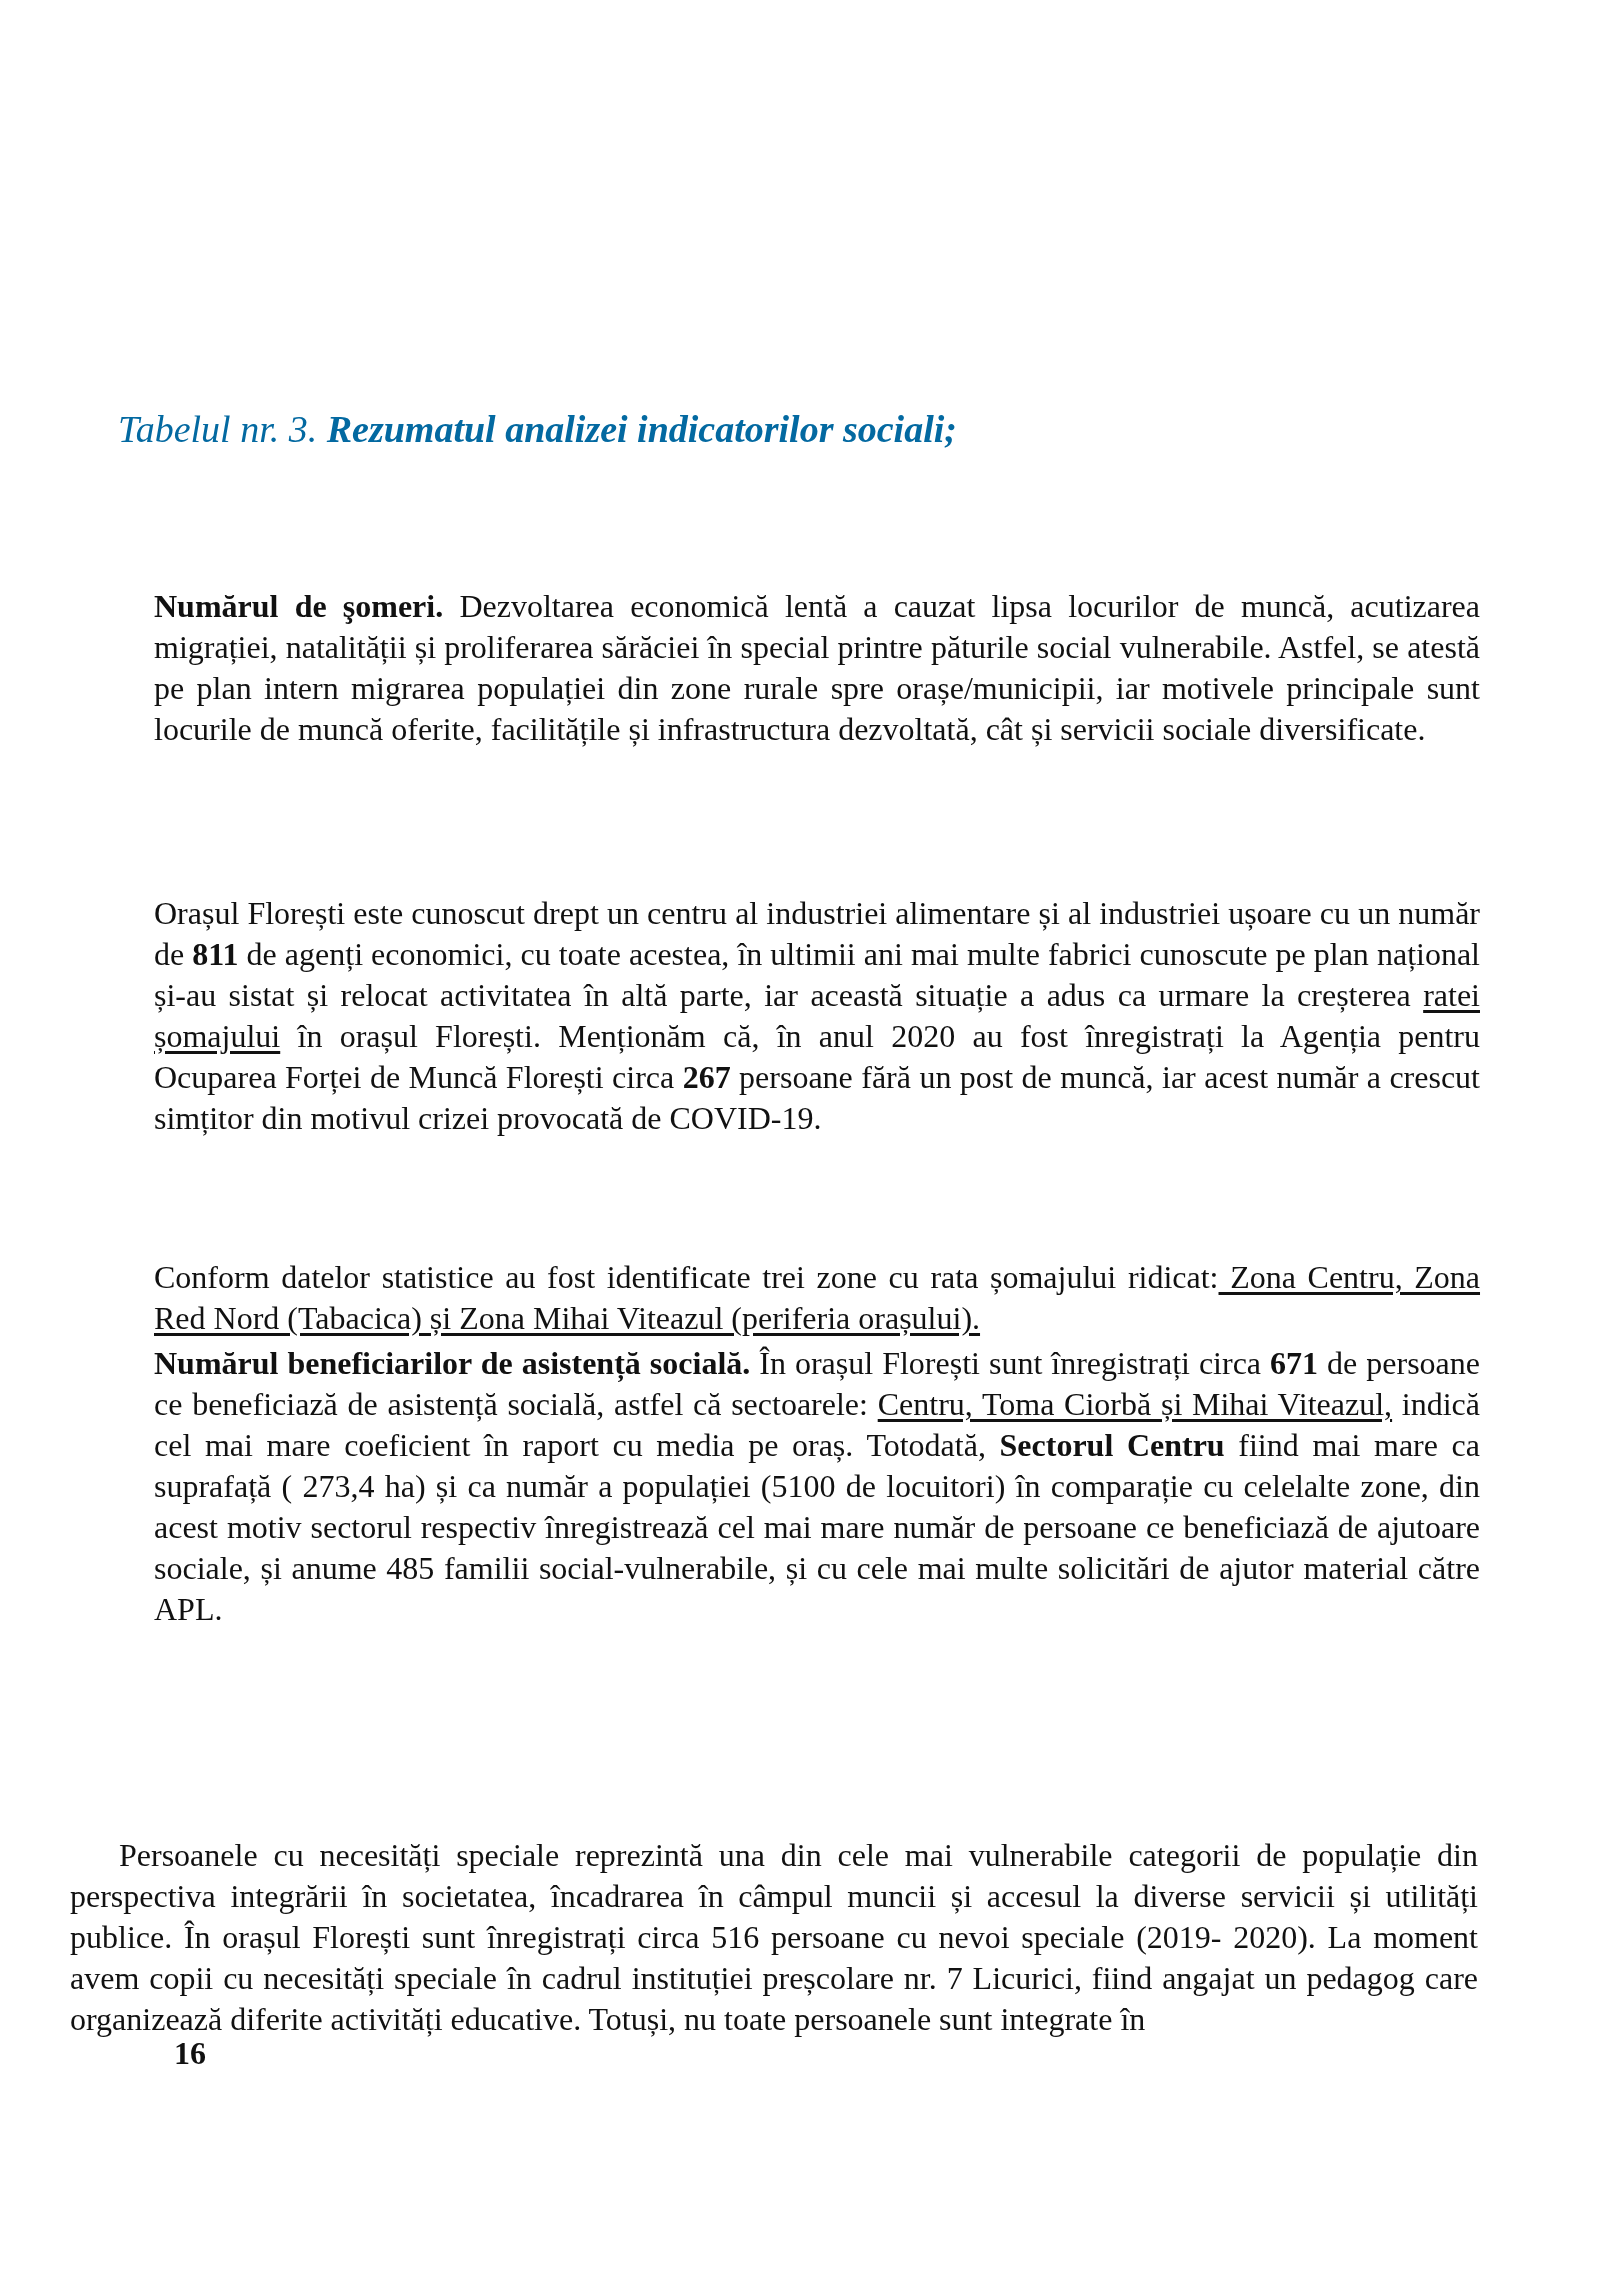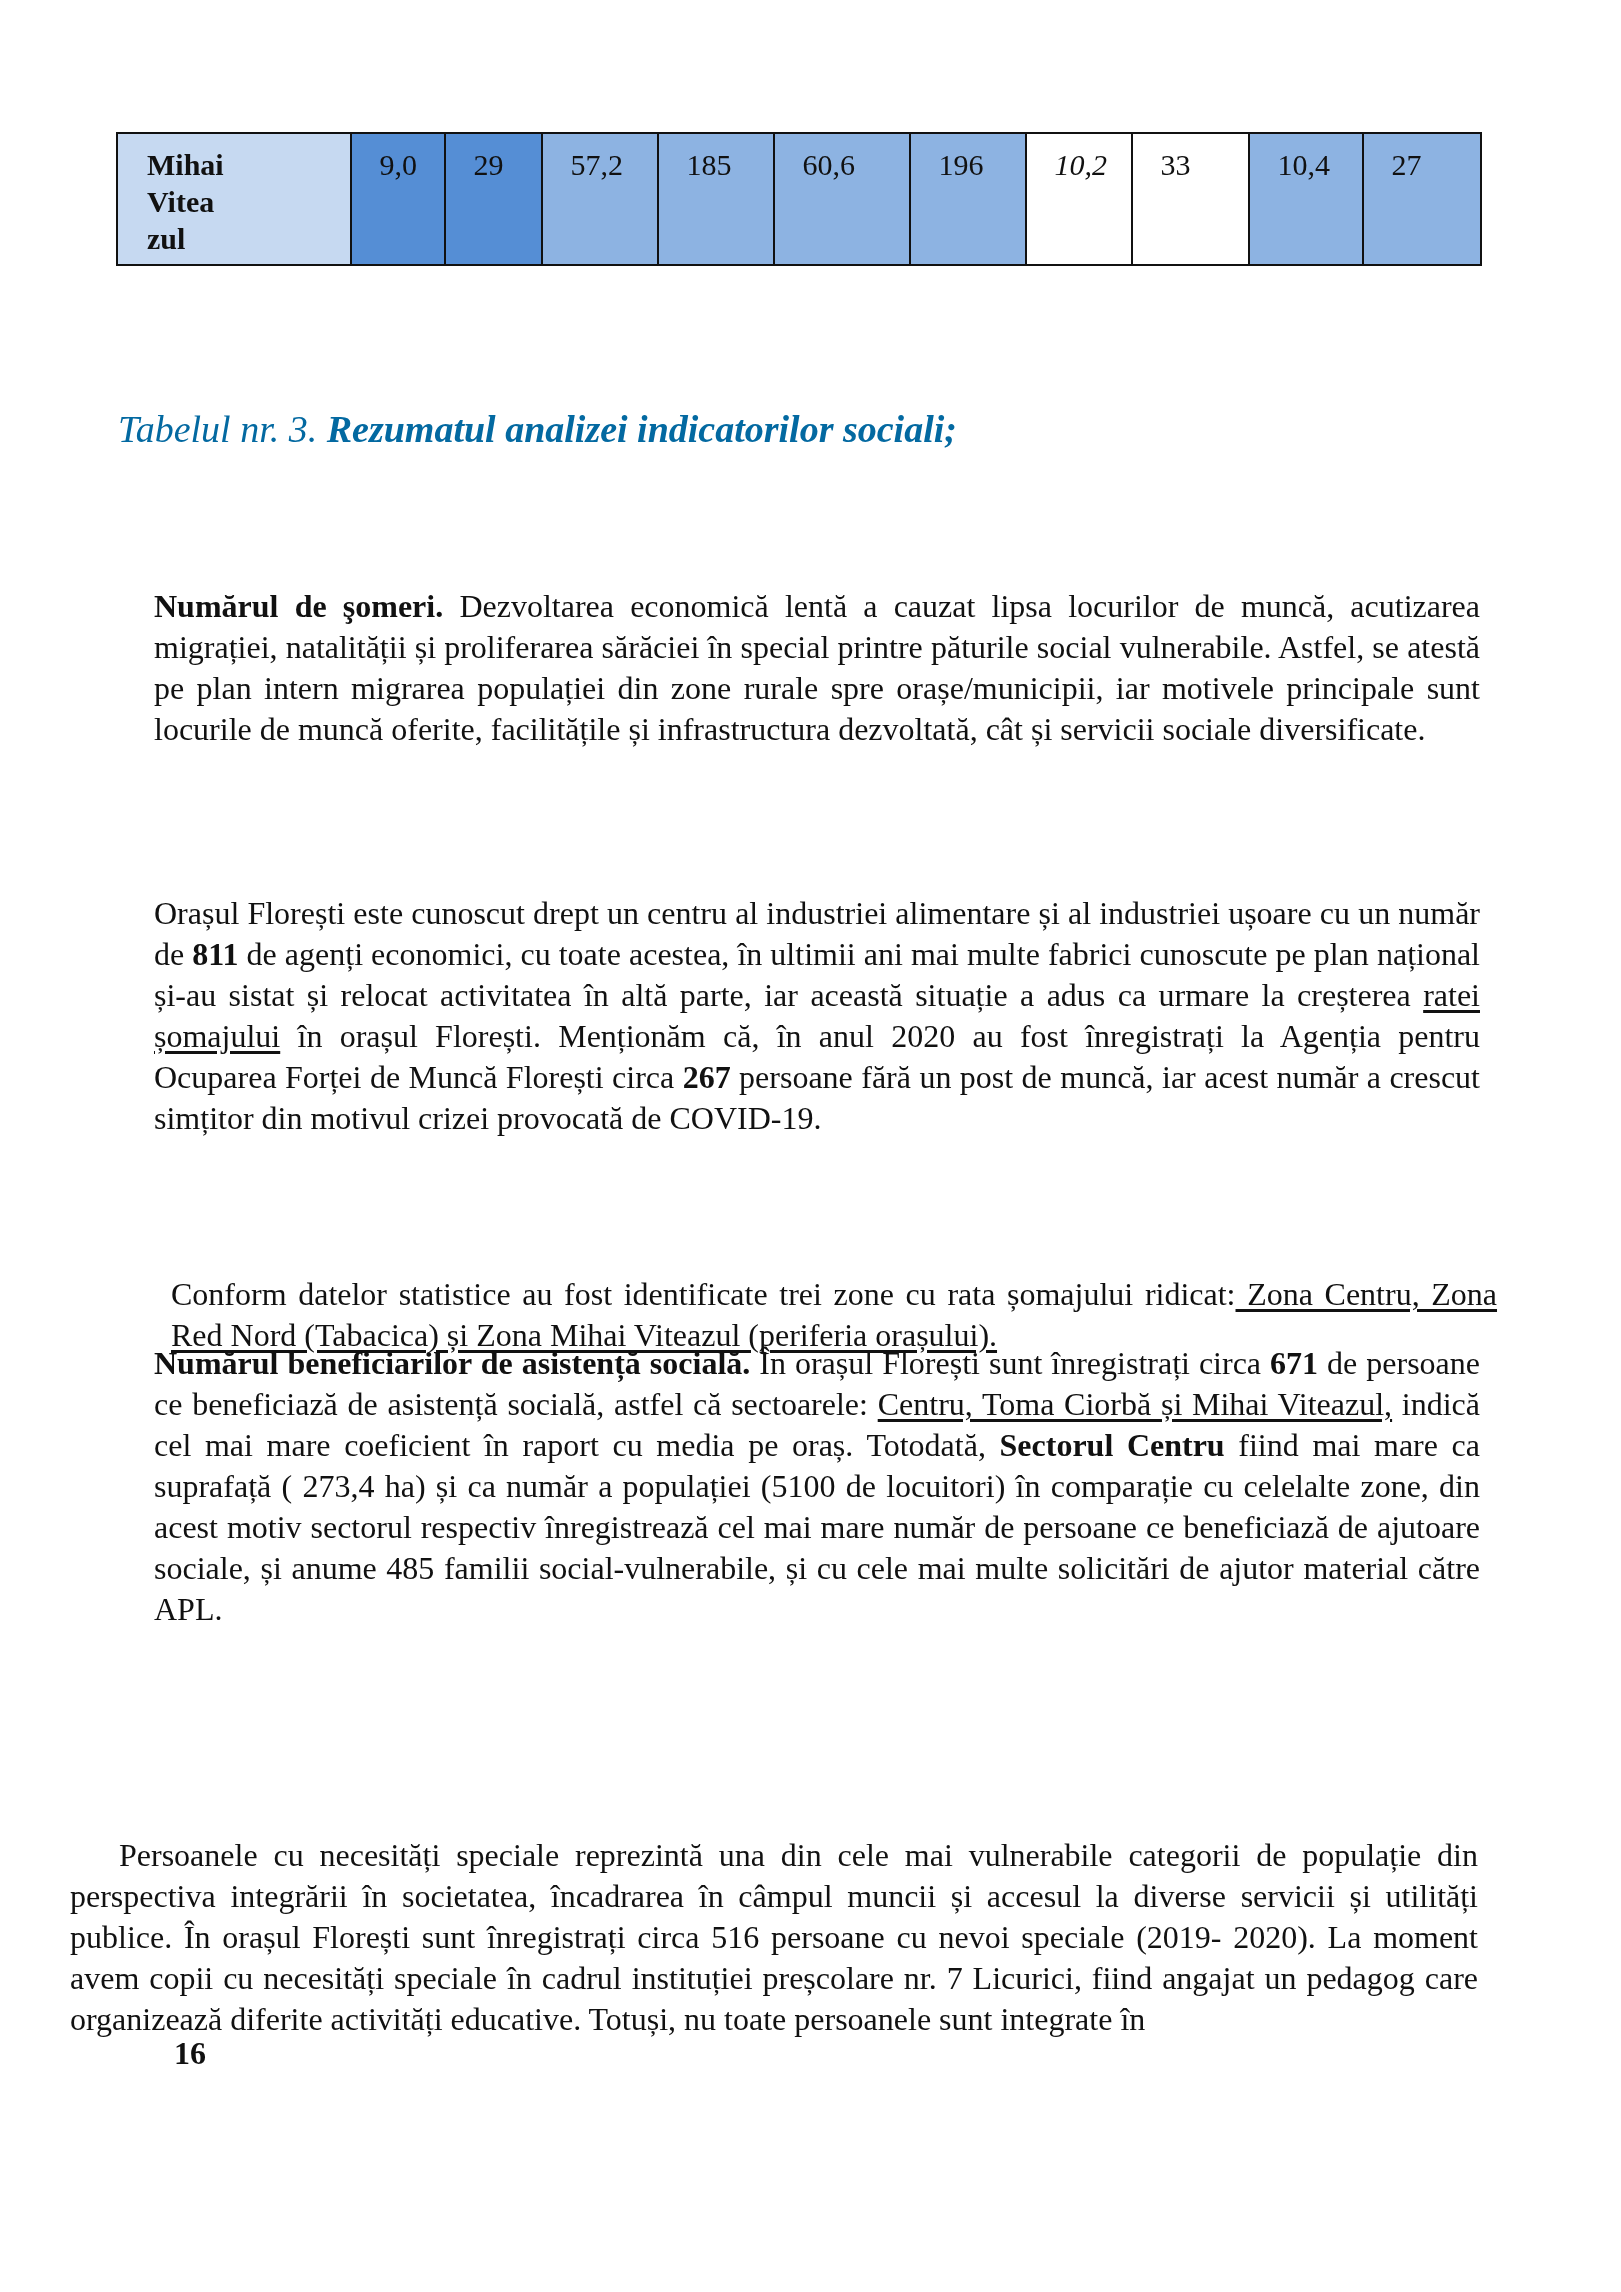--- a/index.html
+++ b/index.html
@@ -56,49 +56,32 @@
       <col style="width:116px">
         <col style="width:116px">
         <col style="width:136px">
       <col style="width:116px">
         <col style="width:106px">
         <col style="width:117px">
       <col style="width:114px">
         <col style="width:118px">
     </colgroup>
     <tbody>
-        <tr class="r1">
-      <td class="name bg-light">
-        <div>Mihai</div>
-        <div>Vitea</div>
-        <div>zul</div>
-      </td>
-      <td class="num bg-dark">9,0</td>
-      <td class="num bg-dark">29</td>
-      <td class="num bg-mid">57,2</td>
-      <td class="num bg-mid">185</td>
-      <td class="num bg-mid">60,6</td>
-      <td class="num bg-mid">196</td>
-      <td class="num it bg-white">10,2</td>
-      <td class="num bg-white">33</td>
-      <td class="num bg-mid">10,4</td>
-      <td class="num bg-mid">27</td>
-    </tr>
   </tbody>
     </table>
 
   <div class="caption">
     <div><span>Tabelul nr. 3. </span><span class="b">Rezumatul analizei indicatorilor sociali;</span></div>
   </div>
 
   <p class="para" id="p1" style="margin:0"><b>Numărul de şomeri.</b><span> Dezvoltarea economică lentă a cauzat lipsa locurilor de muncă, acutizarea migrației, natalității și proliferarea sărăciei în special printre păturile social vulnerabile. Astfel, se atestă pe plan intern migrarea populației din zone rurale spre orașe/municipii, iar motivele principale sunt locurile de muncă oferite, facilitățile și infrastructura dezvoltată, cât și servicii sociale diversificate.</span></p>
 
   <p class="para" id="p2" style="margin:0"><span>Orașul Florești este cunoscut drept un centru al industriei alimentare și al industriei ușoare cu un număr de </span><b>811</b><span> de agenți economici, cu toate acestea, în ultimii ani mai multe fabrici cunoscute pe plan național și-au sistat și relocat activitatea în altă parte, iar această situație a adus ca urmare la creșterea </span><u>ratei șomajului</u><span> în orașul Florești. Menționăm că, în anul 2020 au fost înregistrați la Agenția pentru Ocuparea Forței de Muncă Florești circa </span><b>267</b><span> persoane fără un post de muncă, iar acest număr a crescut simțitor din motivul crizei provocată de COVID-19.</span></p>
 
-  <p class="para" id="p3" style="margin:17px"><span>Conform datelor statistice au fost identificate trei zone cu rata șomajului ridicat:</span><u> Zona Centru, Zona Red Nord (Tabacica) și Zona Mihai Viteazul (periferia orașului).</u></p>
+  <p class="para" id="p3" style="margin:0"><span>Conform datelor statistice au fost identificate trei zone cu rata șomajului ridicat:</span><u> Zona Centru, Zona Red Nord (Tabacica) și Zona Mihai Viteazul (periferia orașului).</u></p>
 
   <p class="para" id="p4" style="margin:0"><b>Numărul beneficiarilor de asistență socială.</b><span> În orașul Florești sunt înregistrați circa </span><b>671</b><span> de persoane ce beneficiază de asistență socială, astfel că sectoarele: </span><u>Centru, Toma Ciorbă și Mihai Viteazul,</u><span> indică cel mai mare coeficient în raport cu media pe oraș. Totodată, </span><b>Sectorul Centru</b><span> fiind mai mare ca suprafață ( 273,4 ha) și ca număr a populației (5100 de locuitori) în comparație cu celelalte zone, din acest motiv sectorul respectiv înregistrează cel mai mare număr de persoane ce beneficiază de ajutoare sociale, și anume 485 familii social-vulnerabile, și cu cele mai multe solicitări de ajutor material către APL.</span></p>
 
   <p class="para full" id="p5" style="margin:0">Persoanele cu necesități speciale reprezintă una din cele mai vulnerabile categorii de populație din perspectiva integrării în societatea, încadrarea în câmpul muncii și accesul la diverse servicii și utilități publice. În orașul Florești sunt înregistrați circa 516 persoane cu nevoi speciale (2019- 2020). La moment avem copii cu necesități speciale în cadrul instituției preșcolare nr. 7 Licurici, fiind angajat un pedagog care organizează diferite activități educative. Totuși, nu toate persoanele sunt integrate în</p>
 
   <div class="page-number">16</div>
 </div>
 
 
 </body></html>

